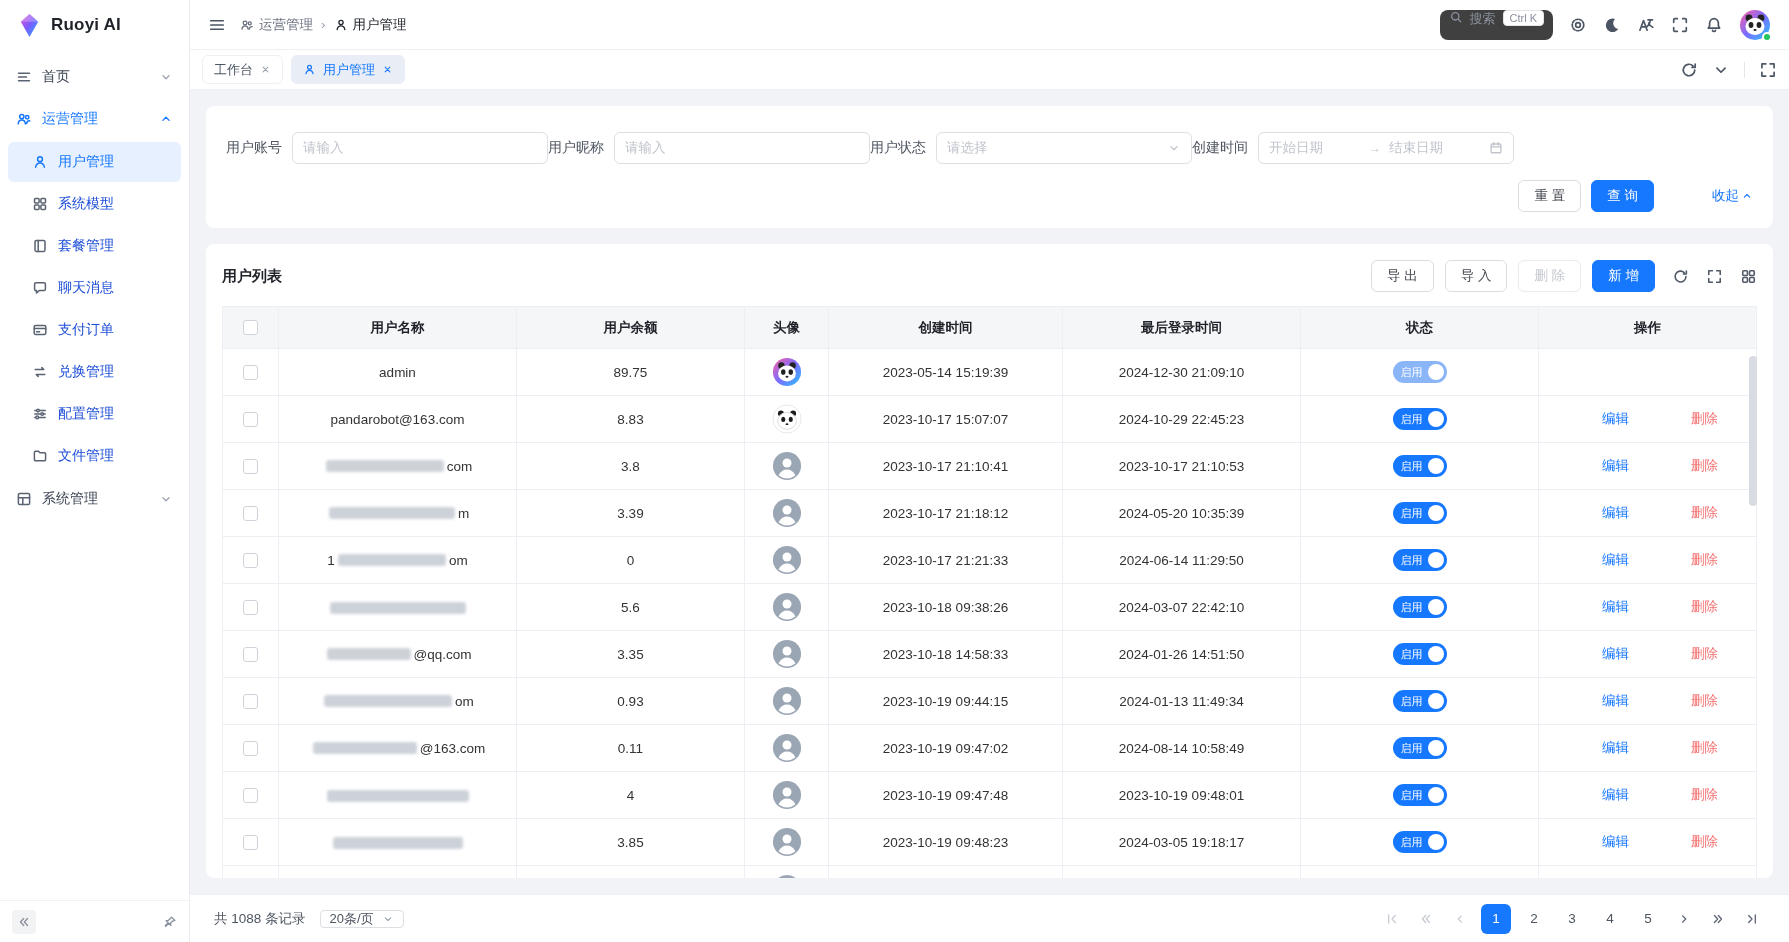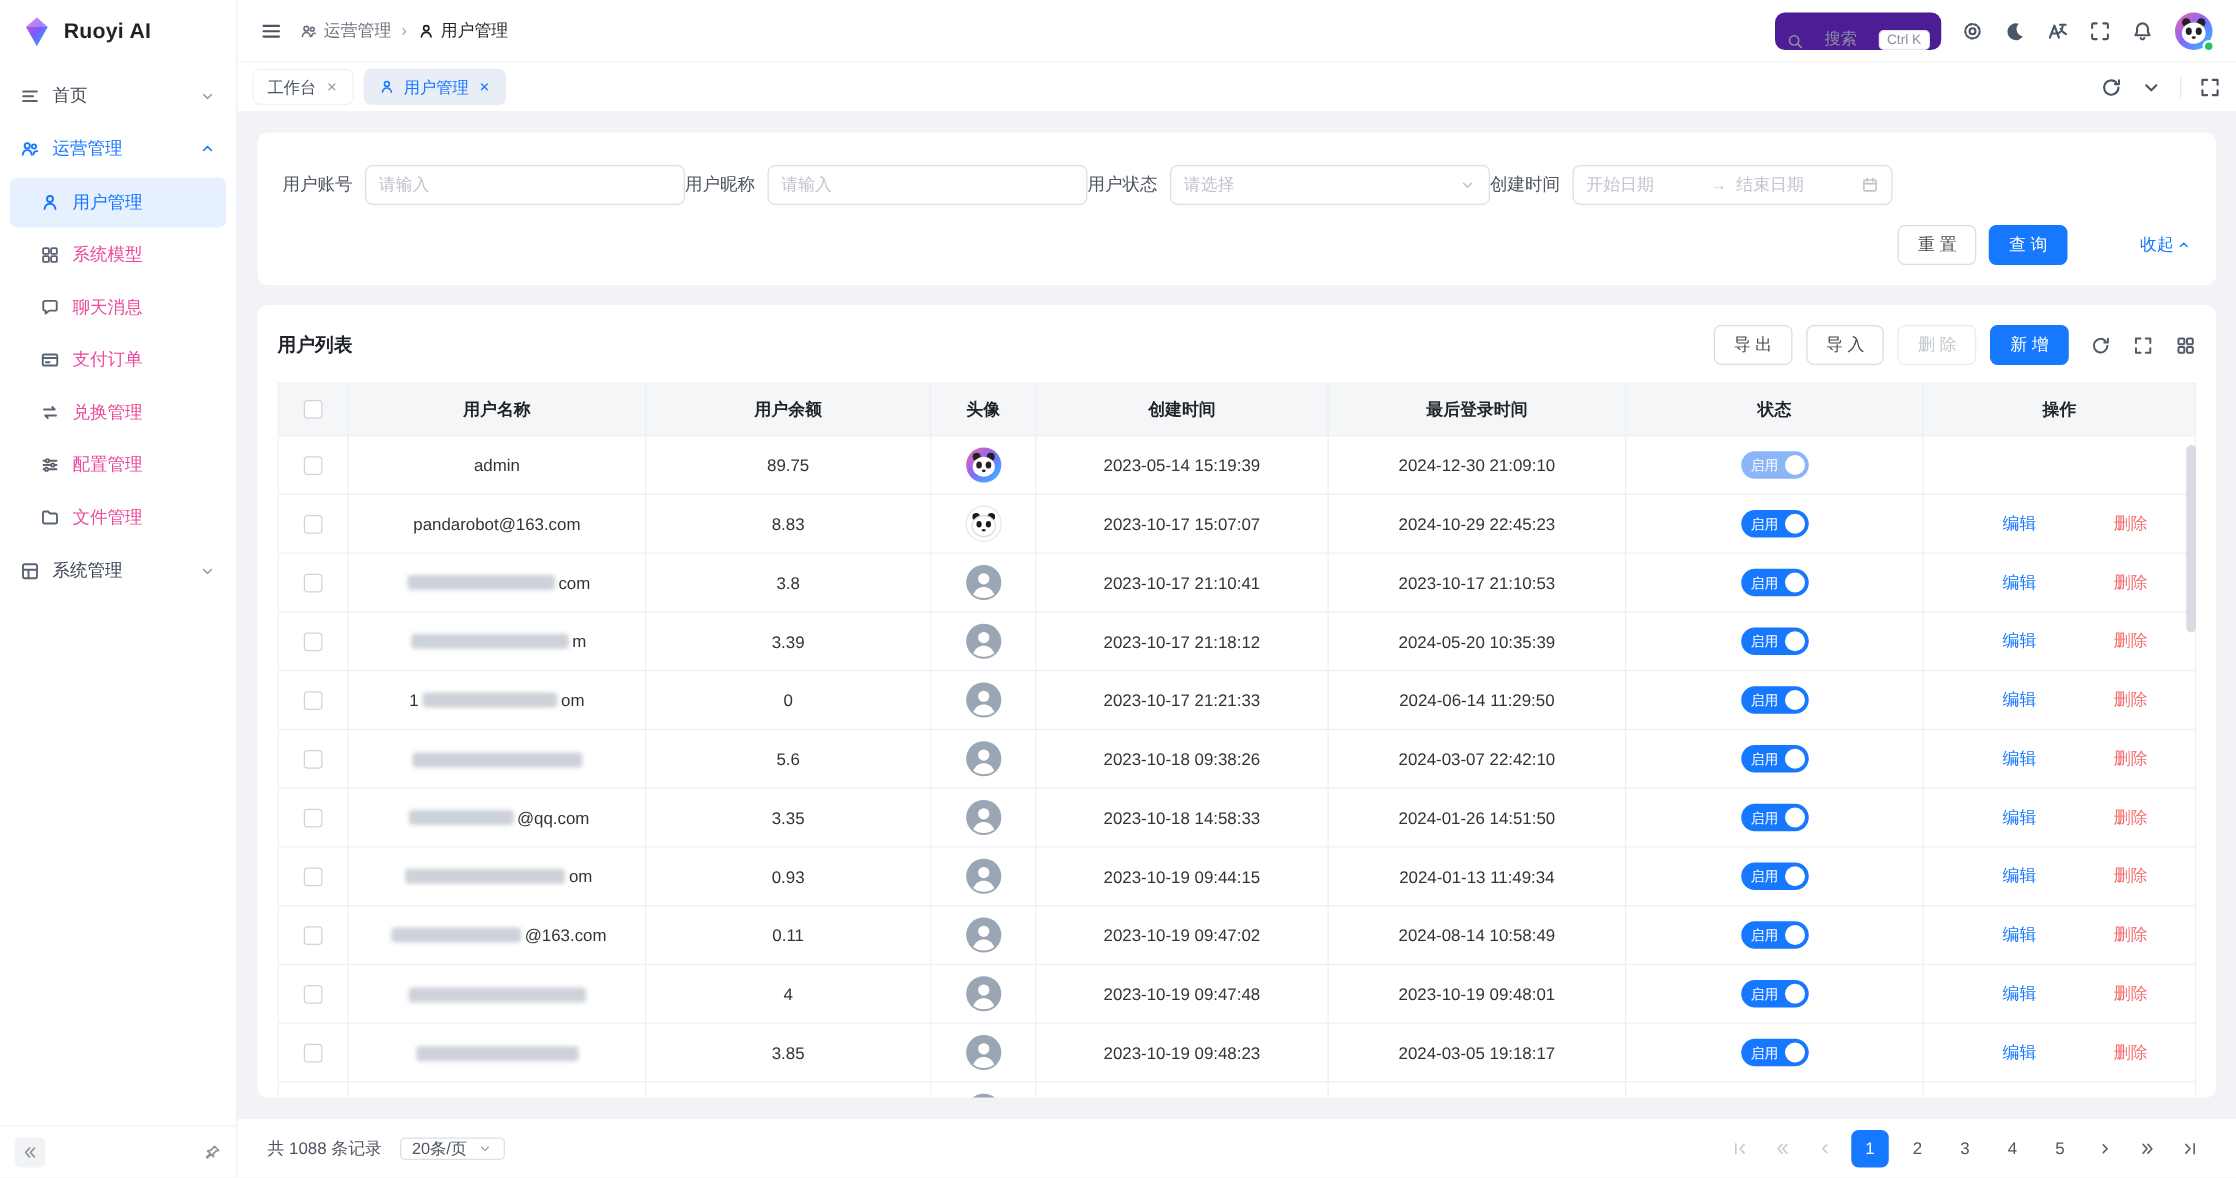--- a/index.html
+++ b/index.html
@@ -14,41 +14,41 @@
   
   .sidebar { width:190px; min-width:190px; background:#fff; border-right:1px solid #e9edf2; display:flex; flex-direction:column; }
   .logo { height:50px; display:flex; align-items:center; gap:8px; padding:0 16px; cursor:pointer; }
   .logo-mark { width:27px; height:27px; }
   .logo-text { font-size:17px; font-weight:700; color:#1f2329; letter-spacing:.2px; }
   .menu { flex:1; padding:6px 0; overflow:hidden; }
   .menu-item { height:42px; display:flex; align-items:center; gap:10px; padding:0 16px; color:#3c4453; cursor:pointer; font-size:14px; }
   .menu-item .mi-icon { width:16px; height:16px; color:#5a6372; flex:none; }
   .menu-item .chev { margin-left:auto; width:14px; height:14px; color:#98a1ad; }
   .menu-item.parent-active, .menu-item.parent-active .mi-icon, .menu-item.parent-active .chev { color:#1677ff; }
-  .submenu-item { height:40px; display:flex; align-items:center; gap:10px; padding:0 12px 0 24px; margin:2px 8px; border-radius:6px; color:#ec4899; cursor:pointer; }
+  .submenu-item { height:40px; display:flex; align-items:center; gap:10px; padding:0 12px 0 24px; margin:2px 8px; border-radius:6px; color:#1d4ed8; cursor:pointer; }
   .submenu-item .mi-icon { width:16px; height:16px; color:#5a6372; flex:none; }
   .submenu-item.active { background:#e6f0fe; color:#1677ff; }
   .submenu-item.active .mi-icon { color:#1677ff; }
   .sidebar-foot { height:42px; border-top:1px solid #f0f2f5; display:flex; align-items:center; justify-content:space-between; padding:0 12px; color:#8a919f; }
   .sq-btn { width:24px; height:24px; background:#f2f3f5; border-radius:4px; display:flex; align-items:center; justify-content:center; cursor:pointer; }
   .sq-btn .ic, .plain-ic { width:14px; height:14px; }
   .plain-ic { cursor:pointer; }
 
   
   .main { flex:1; min-width:0; display:flex; flex-direction:column; }
 
   .topbar { height:50px; background:#fff; border-bottom:1px solid #eef0f3; display:flex; align-items:center; gap:14px; padding:0 18px; }
   .icon-btn { width:18px; height:18px; color:#4b5563; cursor:pointer; flex:none; }
   .breadcrumb { display:flex; align-items:center; gap:8px; font-size:13.5px; }
   .crumb { display:flex; align-items:center; gap:5px; color:#6b7280; }
   .crumb.last { color:#1f2329; }
   .crumb .c-icon { width:14px; height:14px; }
   .crumb-sep { color:#9ca3af; }
   .topbar-right { margin-left:auto; display:flex; align-items:center; gap:16px; }
-  .search-pill { height:30px; background:#4c1d95; border-radius:8px; display:flex; align-items:flex-end; gap:17px; padding:0 9px; color:#8a919f; cursor:pointer; }
+  .search-pill { height:30px; background:#404040; border-radius:8px; display:flex; align-items:flex-start; gap:7px; padding:0 9px; color:#8a919f; cursor:pointer; }
   .search-pill .ic { width:14px; height:14px; }
   .search-text { font-size:13px; }
   .kbd { background:#fff; border:1px solid #e3e5e8; border-radius:4px; font-size:11px; padding:1px 6px; color:#8a919f; }
   .avatar { width:32px; height:32px; border-radius:50%; position:relative; cursor:pointer; flex:none; }
   .avatar svg { width:100%; height:100%; border-radius:50%; }
   .online-dot { position:absolute; right:-1px; bottom:-1px; width:10px; height:10px; border-radius:50%; background:#22c55e; border:2px solid #fff; }
 
   .tabbar { height:40px; background:#fff; border-bottom:1px solid #eef0f3; display:flex; align-items:center; padding:0 12px; gap:8px; }
   .tab { height:29px; display:flex; align-items:center; gap:7px; padding:0 11px; border-radius:6px; font-size:13px; color:#4b5563; background:#fff; border:1px solid #eef0f3; cursor:pointer; }
   .tab .t-icon { width:13px; height:13px; }
@@ -181,20 +181,29 @@
         <div class="submenu-item">
           <span class="mi-icon">
             <svg viewBox="0 0 16 16" fill="none" stroke="currentColor" stroke-width="1.5" stroke-linecap="round" stroke-linejoin="round" width="100%" height="100%">
               <rect x="2.5" y="2.5" width="4.6" height="4.6" rx="1"></rect>
               <rect x="8.9" y="2.5" width="4.6" height="4.6" rx="1"></rect>
               <rect x="2.5" y="8.9" width="4.6" height="4.6" rx="1"></rect>
               <rect x="8.9" y="8.9" width="4.6" height="4.6" rx="1"></rect>
             </svg>
           </span>
           <span class="mi-label">系统模型</span>
+        </div>
+        <div class="submenu-item">
+          <span class="mi-icon">
+            <svg viewBox="0 0 16 16" fill="none" stroke="currentColor" stroke-width="1.5" stroke-linecap="round" stroke-linejoin="round" width="100%" height="100%">
+              <rect x="3" y="2.6" width="10" height="10.8" rx="1.3"></rect>
+              <path d="M6.2 2.6v10.8"></path>
+            </svg>
+          </span>
+          <span class="mi-label">套餐管理</span>
         </div>
         <div class="submenu-item">
           <span class="mi-icon">
             <svg viewBox="0 0 16 16" fill="none" stroke="currentColor" stroke-width="1.5" stroke-linecap="round" stroke-linejoin="round" width="100%" height="100%">
               <path d="M2.6 4a1.3 1.3 0 0 1 1.3-1.3h8.2A1.3 1.3 0 0 1 13.4 4v5.2a1.3 1.3 0 0 1-1.3 1.3H7.4l-2.9 2.4v-2.4h-.6a1.3 1.3 0 0 1-1.3-1.3z"></path>
             </svg>
           </span>
           <span class="mi-label">聊天消息</span>
         </div>
         <div class="submenu-item">

